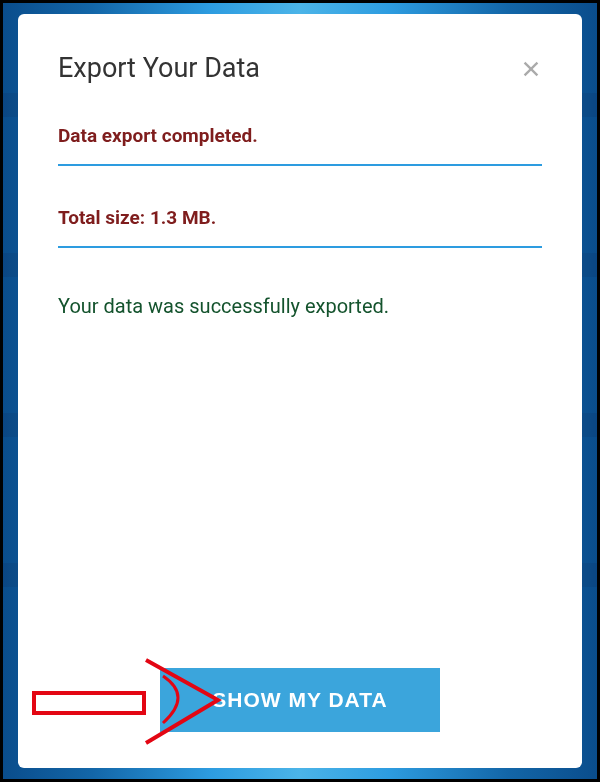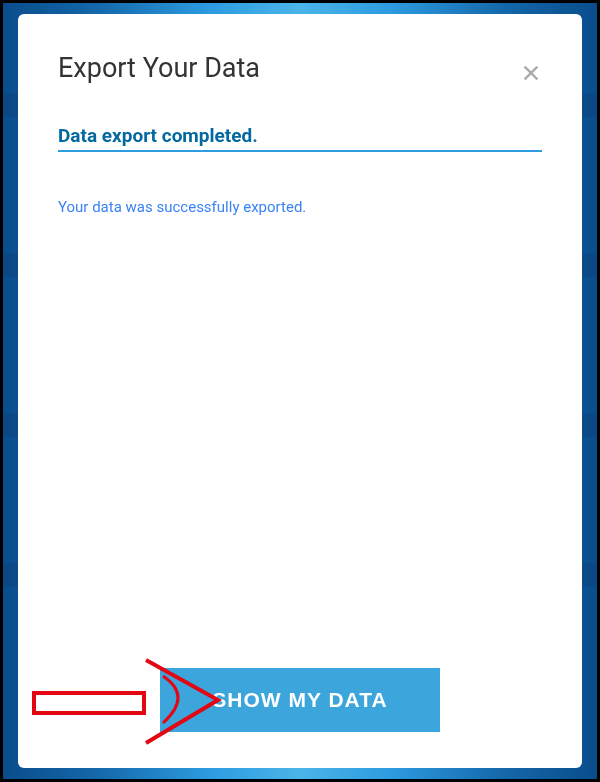--- a/index.html
+++ b/index.html
@@ -39,47 +39,47 @@
       right: 18px;
       bottom: 14px;
       background: #fff;
       border-radius: 6px;
       padding: 38px 40px 36px 40px;
       display: flex;
       flex-direction: column;
     }
     .dialog-header {
       display: flex;
-      align-items: flex-end;
+      align-items: flex-start;
       justify-content: space-between;
       margin-bottom: 40px;
     }
     .dialog-title {
       font-size: 27px;
       font-weight: 400;
       color: #333;
     }
     .close-icon {
       width: 22px;
       height: 22px;
       color: #aaa;
       cursor: pointer;
       margin-top: 6px;
     }
     .info-row {
       font-size: 19px;
       font-weight: 700;
-      color: #0369a1;
-      padding-bottom: 3px;
+      color: #7f1d1d;
+      padding-bottom: 17px;
       border-bottom: 2px solid #2d9ce0;
       margin-bottom: 40px;
     }
     .success-msg {
-      font-size: 15px;
-      color: #3b82f6;
+      font-size: 20px;
+      color: #14532d;
       margin-top: 6px;
     }
     .spacer {
       flex: 1;
     }
     .action-row {
       display: flex;
       justify-content: center;
       position: relative;
     }
@@ -117,20 +117,21 @@
 <div class="dialog">
   <div class="dialog-header">
     <h1 class="dialog-title">Export Your Data</h1>
     <svg class="close-icon" viewBox="0 0 24 24" fill="none" stroke="currentColor" stroke-width="2.5">
       <line x1="5" y1="5" x2="19" y2="19"></line>
       <line x1="19" y1="5" x2="5" y2="19"></line>
     </svg>
   </div>
 
   <div class="info-row">Data export completed.</div>
+  <div class="info-row">Total size: 1.3 MB.</div>
 
   <div class="success-msg">Your data was successfully exported.</div>
 
   <div class="spacer"></div>
 
   <div class="action-row">
     <svg class="annotation-arrow" viewBox="0 0 230 120">
       <g fill="none" stroke="#e30613" stroke-width="4">
         <rect x="6" y="55" width="110" height="20"></rect>
         <path d="M 118 22 L 190 62 L 118 105" stroke-linejoin="miter"></path>

